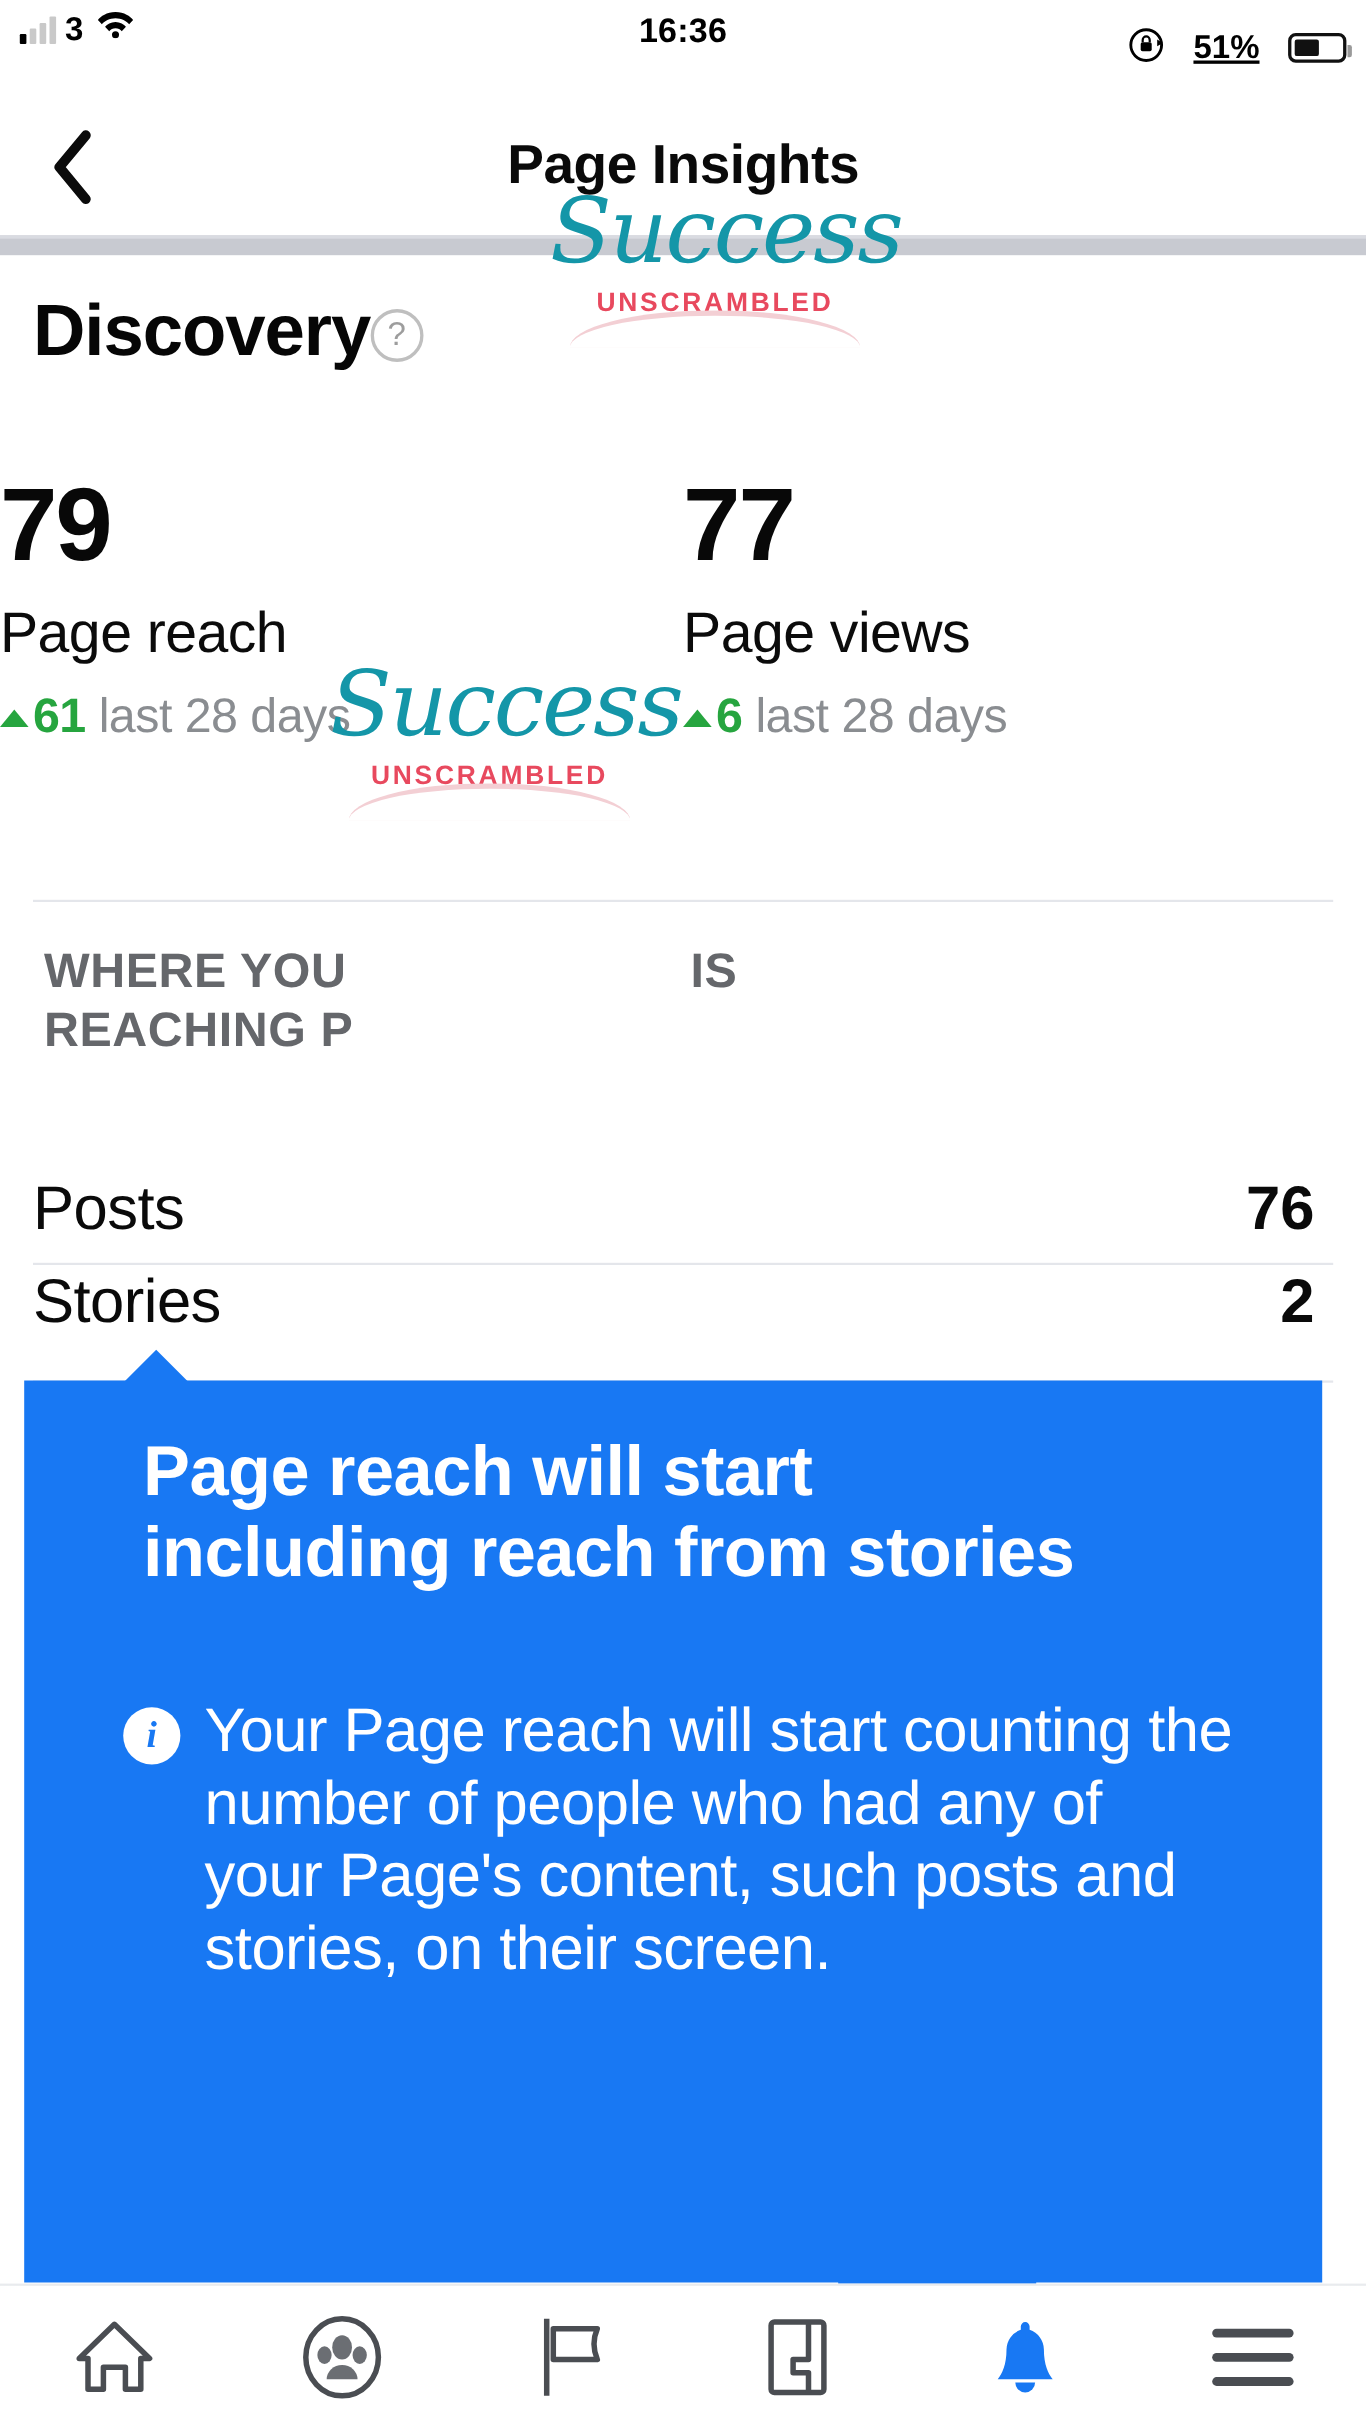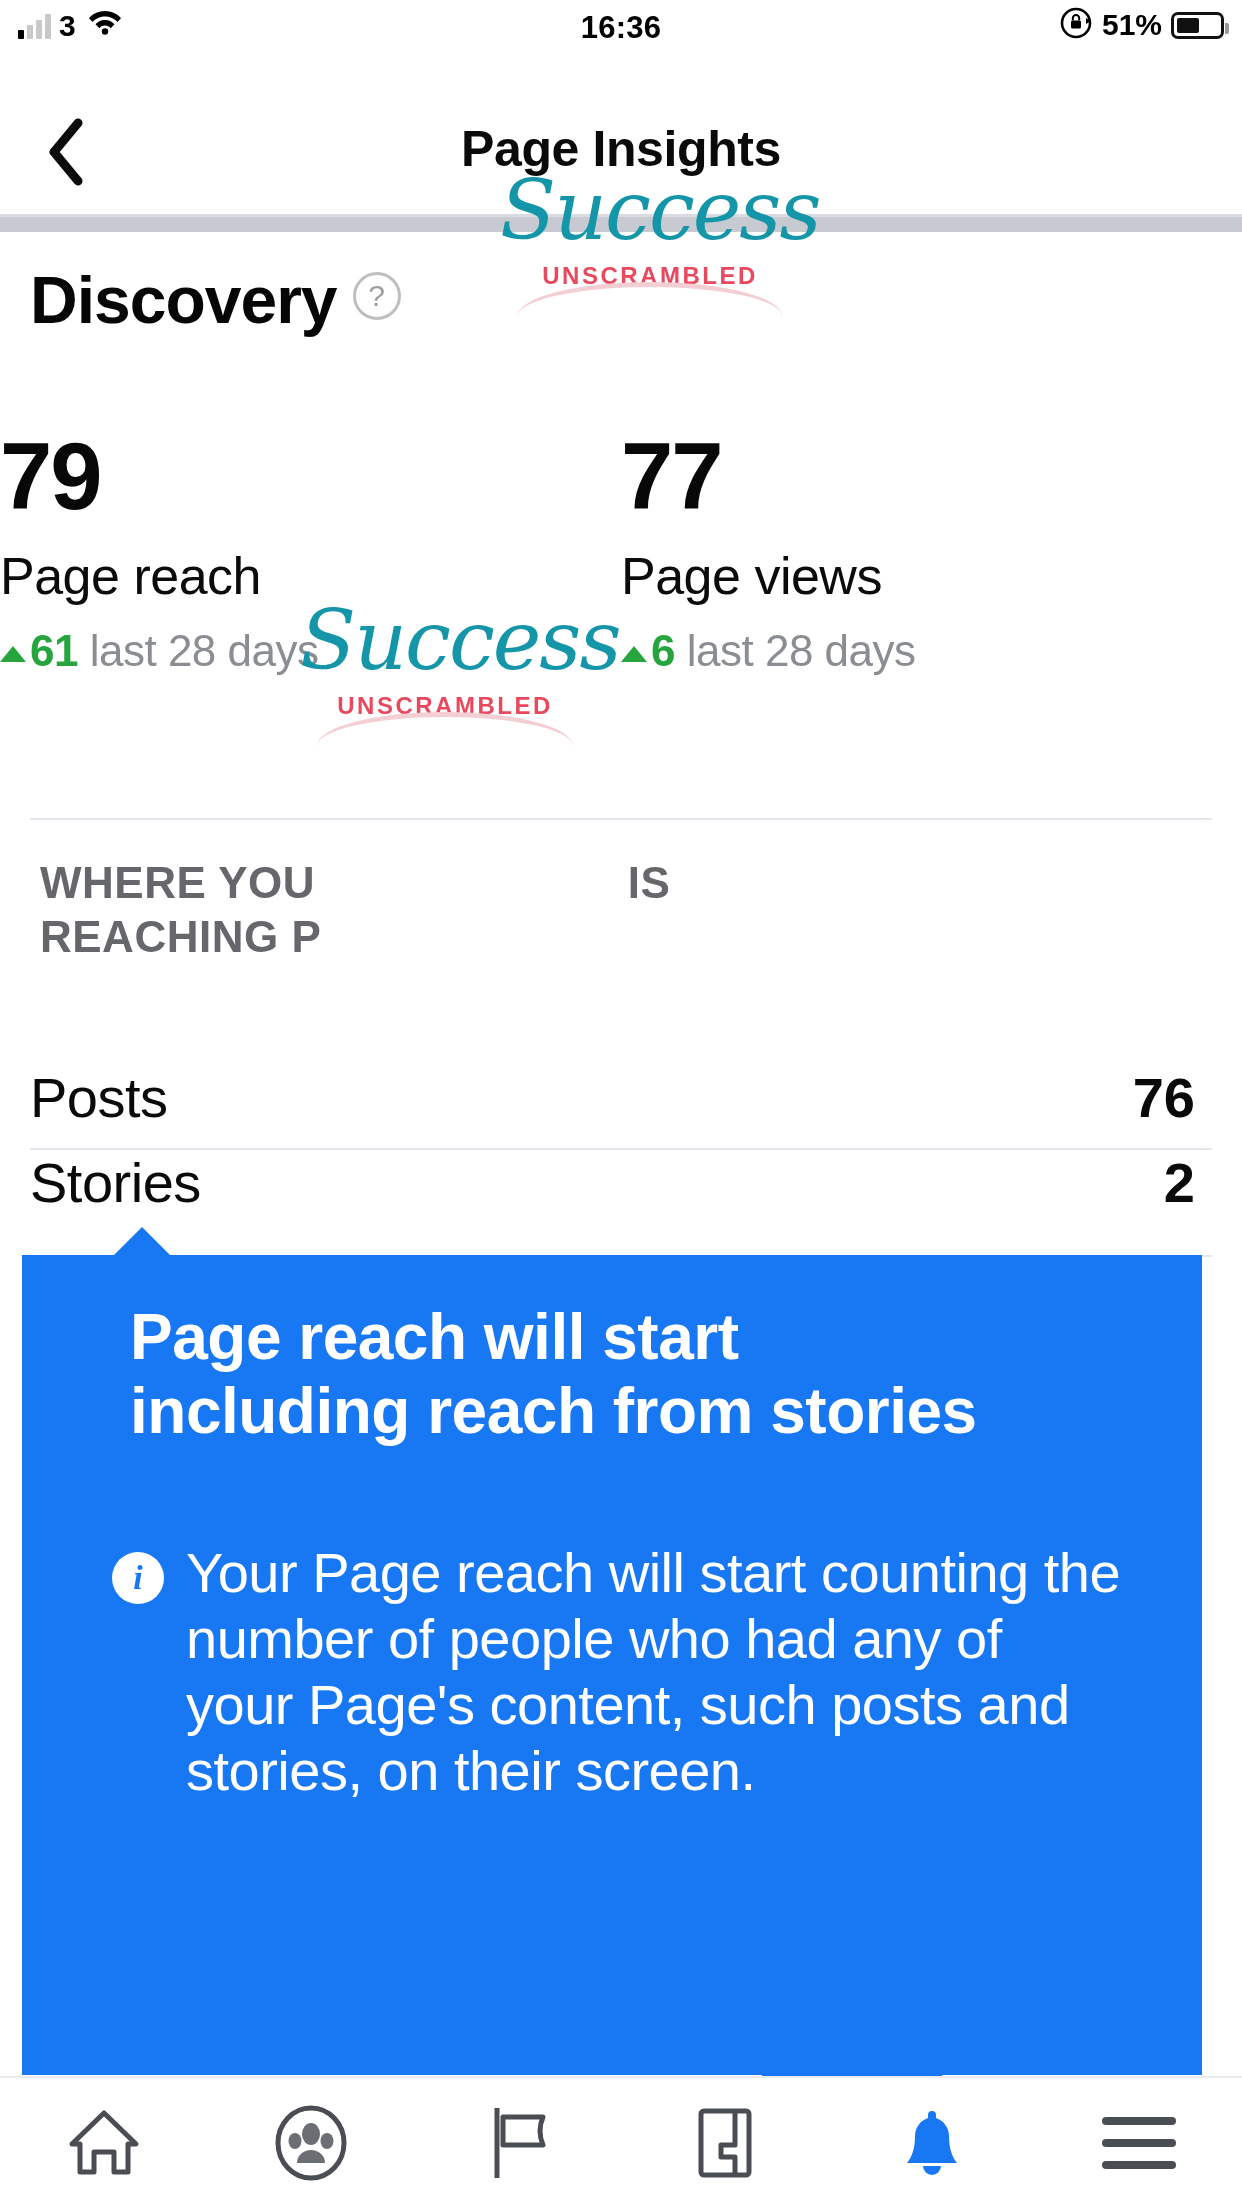--- a/index.html
+++ b/index.html
@@ -23,21 +23,21 @@
   .bars i:nth-child(1){ height:9px; }
   .bars i:nth-child(2){ height:14px; }
   .bars i:nth-child(3){ height:19px; }
   .bars i:nth-child(4){ height:25px; }
   .sb-carrier{ font-size:30px; font-weight:600; color:#000; line-height:26px; }
   .sb-wifi{ margin-left:4px; }
   .sb-time{
     position:absolute; left:0; right:0; top:10px; text-align:center;
     font-size:31px; font-weight:700; color:#000; letter-spacing:.2px;
   }
-  .sb-right{ position:absolute; right:18px; top:6px; display:flex; align-items:center; gap:9px; }
+  .sb-right{ position:absolute; right:18px; top:24px; display:flex; align-items:center; gap:26px;text-decoration:underline; }
   .sb-pct{ font-size:30px; font-weight:600; color:#000; }
   .batt{ position:relative; width:53px; height:27px; border:3px solid #111; border-radius:7px; }
   .batt .fill{ position:absolute; left:3px; top:3px; bottom:3px; width:46%; background:#111; border-radius:2px;}
   .batt .nub{ position:absolute; right:-8px; top:8px; width:4px; height:11px; background:#9a9a9a; border-radius:0 2px 2px 0;}
 
   
   .navbar{
     position:absolute; top:62px; left:0; width:1242px; height:152px;
     background:#fff;
   }
@@ -51,21 +51,21 @@
   }
   .gray-band{
     position:absolute; top:214px; left:0; width:1242px; height:18px;
     background:#c8cad1;
   }
   .gray-band .hair{ position:absolute; top:0; left:0; right:0; height:3px; background:#d9dbe1;}
 
   
   .discovery-head{
     position:absolute; top:262px; left:30px;
-    display:flex; align-items:flex-start; gap:16px;
+    display:flex; align-items:center; gap:0;
   }
   .discovery-title{ font-size:66px; font-weight:700; color:#060606; letter-spacing:-1px; }
   .help-icon{
     width:48px; height:48px; border-radius:50%; border:3px solid #bfbfbf;
     display:flex; align-items:center; justify-content:center;
     font-size:30px; color:#9d9d9d; font-weight:400; cursor:pointer; margin-top:10px;
   }
 
   
   .logo{

